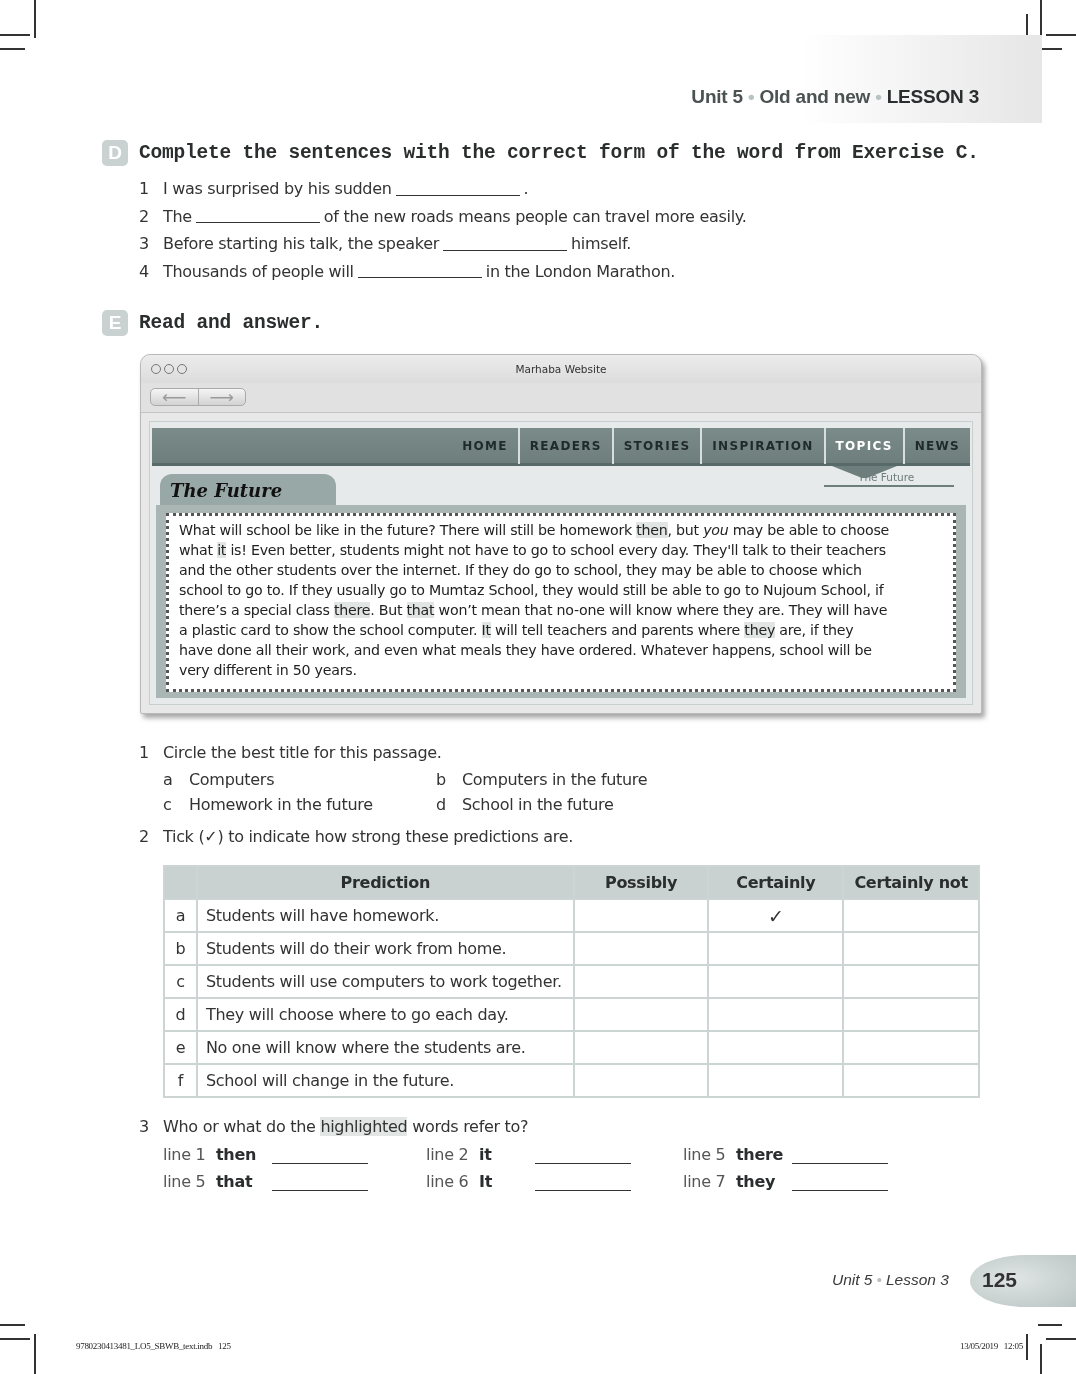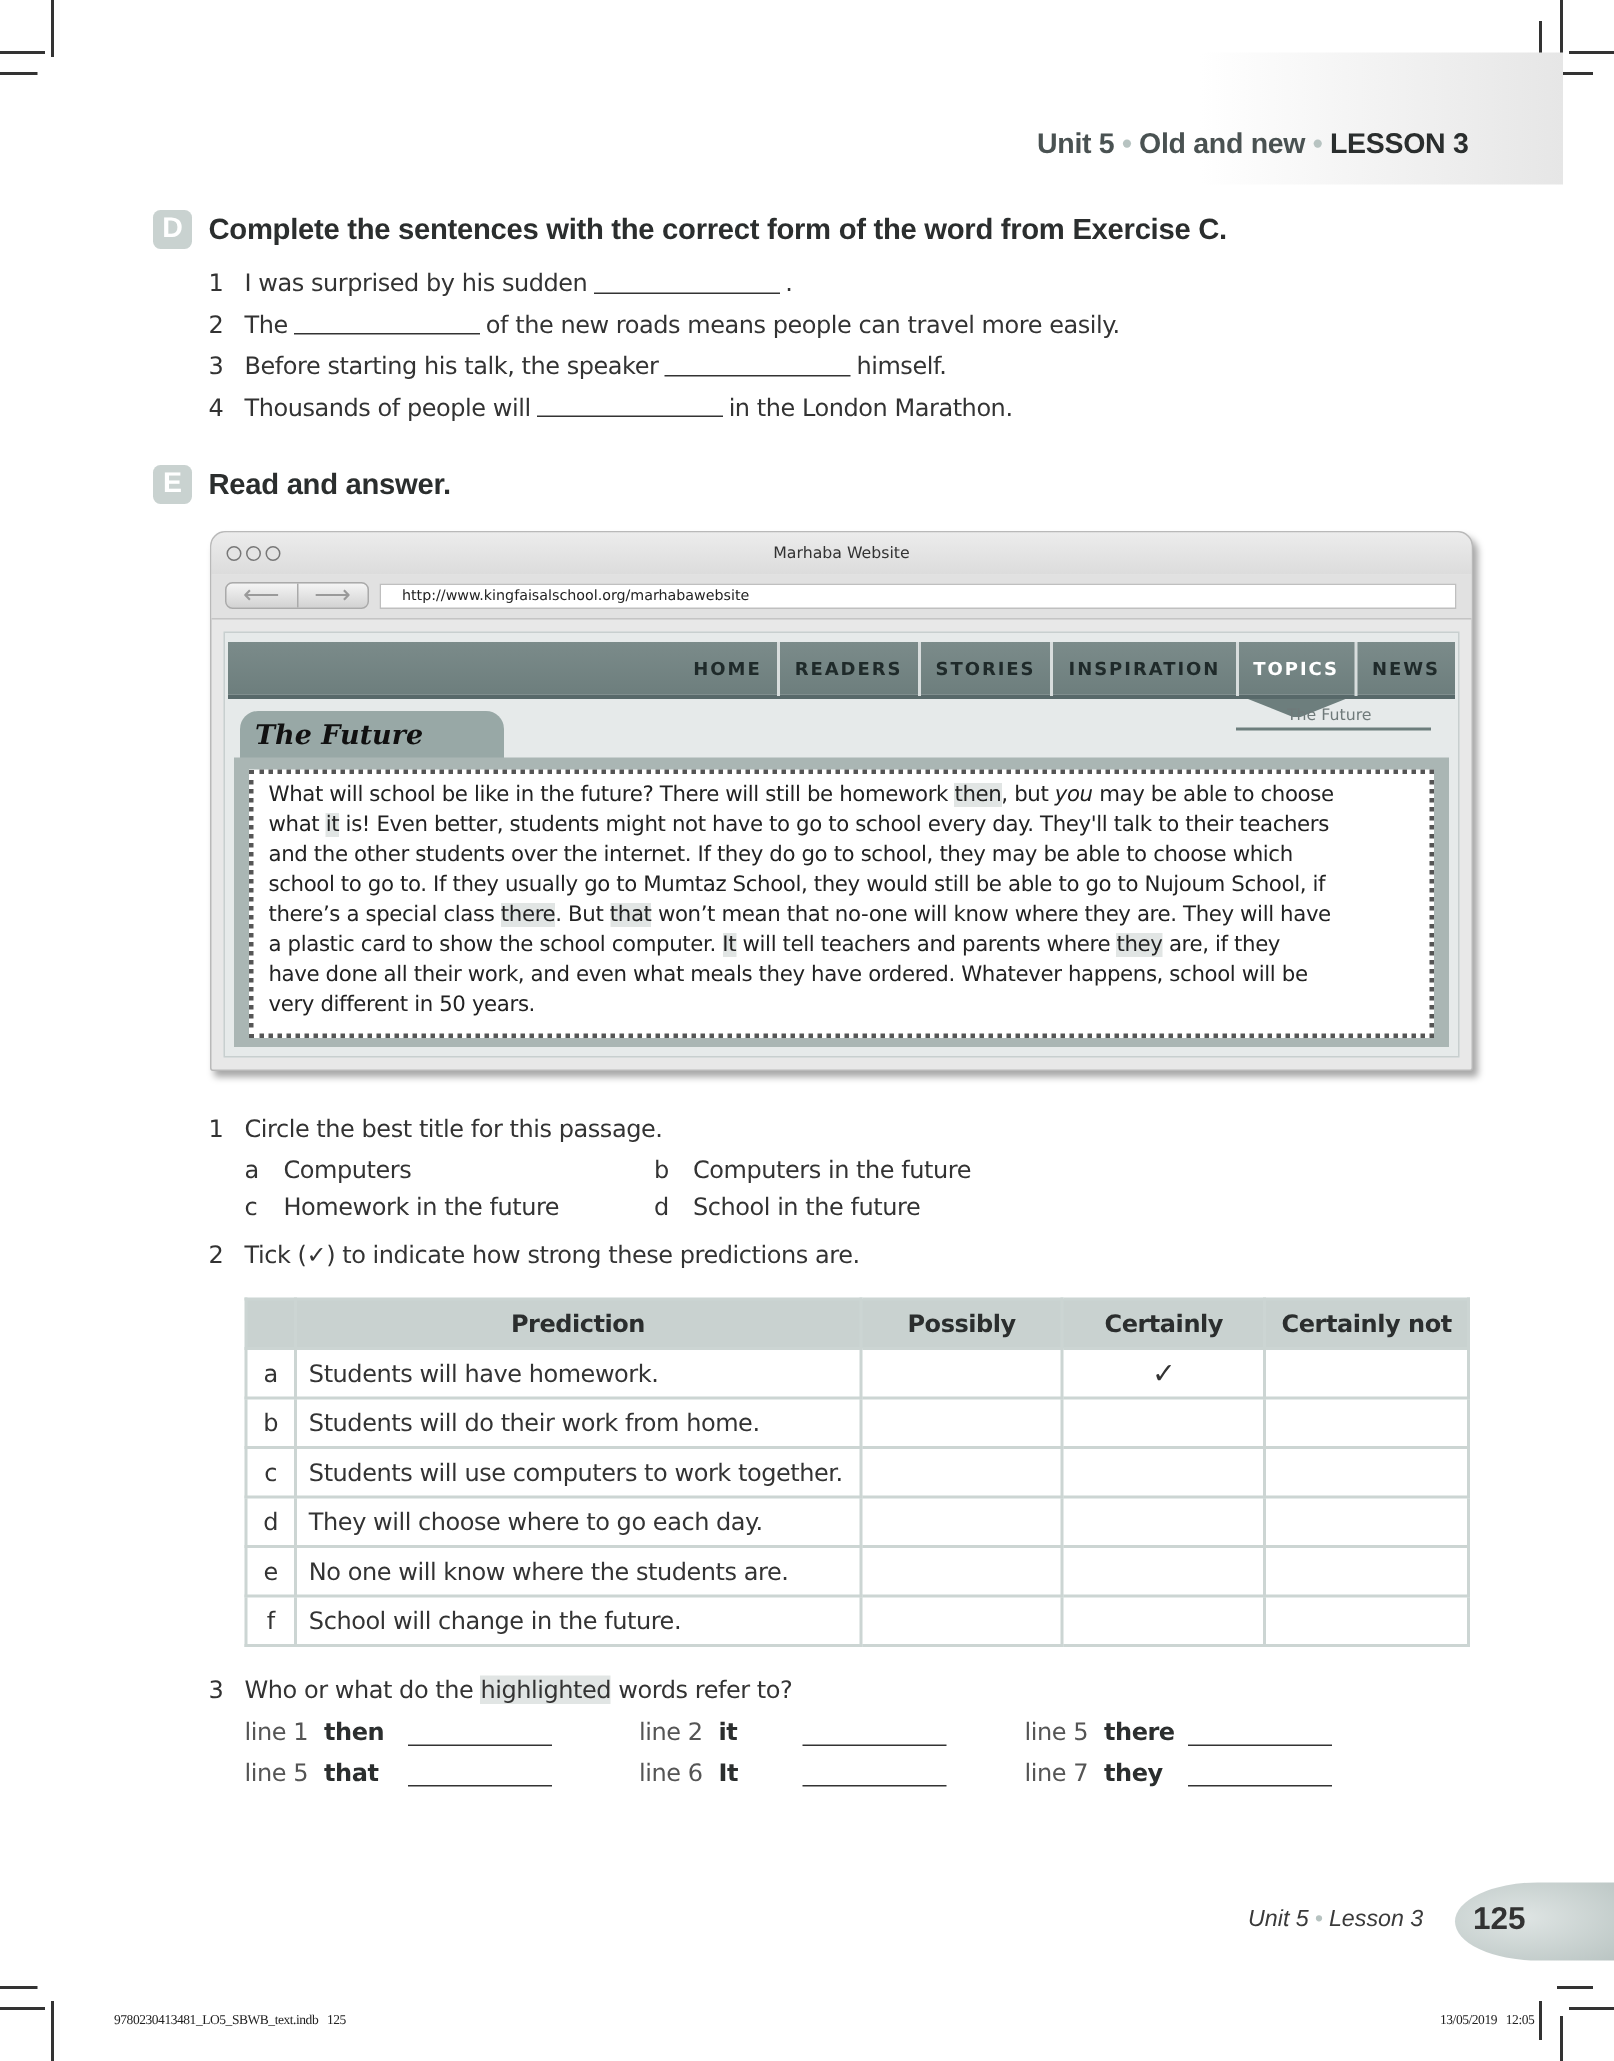--- a/index.html
+++ b/index.html
@@ -23,21 +23,21 @@
   .running-head .lesson { color: #2a2e2e; }
 
   
   .ex-head { position: absolute; left: 102px; display: flex; align-items: center; }
   .ex-badge {
     width: 26px; height: 26px; border-radius: 5px; background: #c9d2d0;
     color: #ffffff; font-family: "Liberation Sans", sans-serif; font-weight: bold;
     font-size: 19px; display: flex; align-items: center; justify-content: center;
     margin-right: 11px;
   }
-  .ex-title { font-family: Liberation Sans, sans-serif; font-weight: bold; font-size: 19.5px; color: #2b2e2e; letter-spacing: -0.2px; }
+  .ex-title { font-family: Liberation Mono, monospace; font-weight: bold; font-size: 19.5px; color: #2b2e2e; letter-spacing: -0.2px; }
 
   .body-text { font-family: "DejaVu Sans", sans-serif; font-size: 16px; color: #333; letter-spacing: -0.3px; }
   .numlist { position: absolute; left: 139px; }
   .numlist .row { height: 27.5px; display: flex; align-items: center; white-space: nowrap; }
   .numlist .num { width: 24px; }
   .blank { display: inline-block; width: 124px; border-bottom: 1px solid #333; height: 14px; margin: 0 4px; vertical-align: baseline; }
 
   
   .browser {
     position: absolute; left: 140px; top: 354px; width: 842px; height: 360px;
@@ -162,21 +162,20 @@
       <span></span>
       <span></span>
     </div>
     <div class="win-title">Marhaba Website</div>
   </div>
   <div class="toolbar">
     <div class="navbtns">
       <div>⟵</div>
       <div>⟶</div>
     </div>
-    <div class="urlbar">http://www.kingfaisalschool.org/marhabawebsite</div>
   </div>
   <div class="page">
     <div class="site-nav">
       <div class="navitems">
         <div class="navitem">HOME</div>
         <div class="navitem">READERS</div>
         <div class="navitem">STORIES</div>
         <div class="navitem">INSPIRATION</div>
         <div class="navitem active">TOPICS</div>
         <div class="navitem">NEWS</div>

